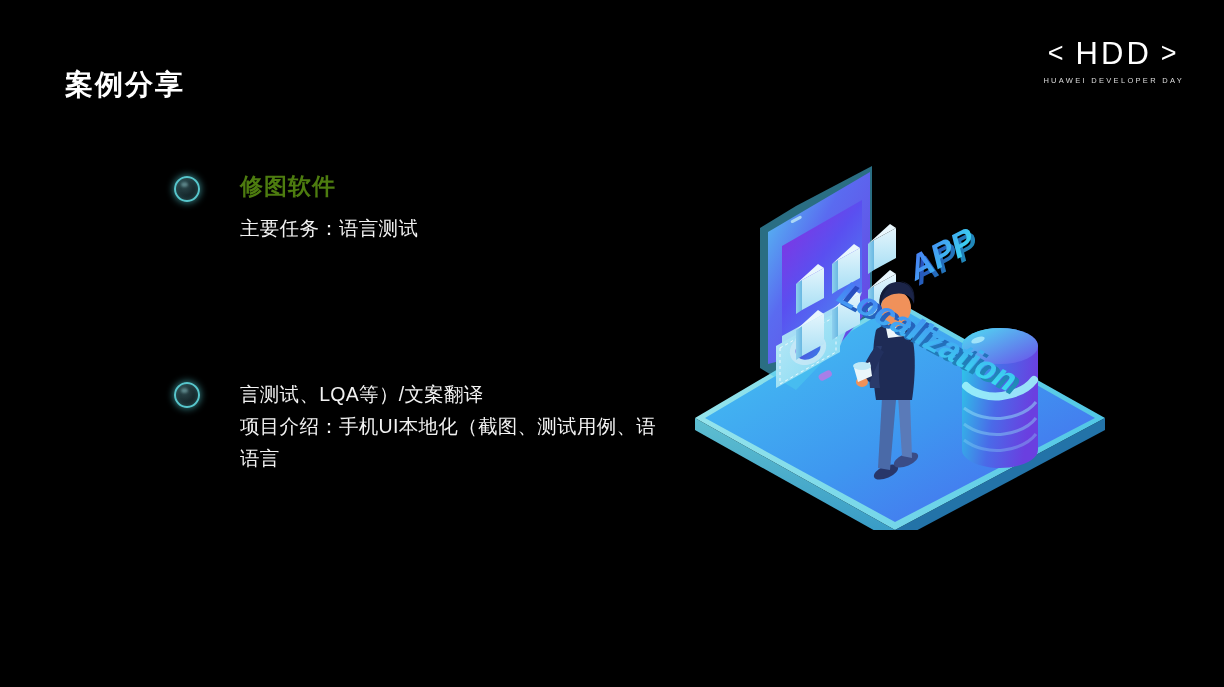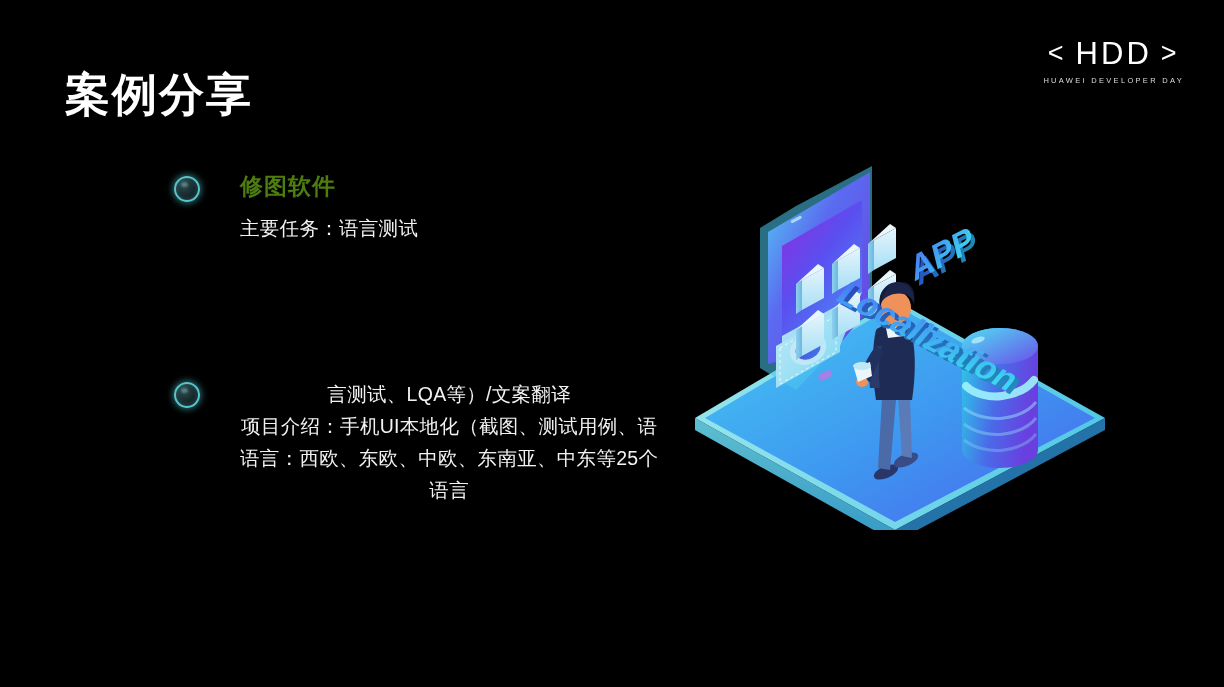--- a/index.html
+++ b/index.html
@@ -39,21 +39,21 @@
     letter-spacing:2.3px;
     font-weight:400;
     white-space:nowrap;
     text-align:right;
   }
 
   
   .page-title {
     position:absolute; left:65px; top:70px;
     color:#ffffff;
-    font-size:45px;
+    font-size:28px;
     font-weight:bold;
     letter-spacing:2px;
     line-height:1.1;
   }
 
   .block { position:absolute; }
   .block.b1 { left:174px; top:172px; }
   .block.b2 { left:174px; top:378px; }
 
   .bullet {
@@ -84,21 +84,20 @@
     line-height:1.25;
     margin-bottom:11px;
   }
   .block-line {
     color:#f2f2f2;
     font-size:19.5px;
     font-weight:400;
     line-height:32px;
     letter-spacing:0.3px;
     white-space:nowrap;
-    text-align:center;
   }
 
   
   .illustration {
     position:absolute;
     left:690px; top:150px;
     width:420px; height:380px;
   }
   .illustration svg { display:block; width:100%; height:100%; }
 </style>
@@ -124,21 +123,20 @@
       <div class="block-heading">修图软件</div>
       <div class="block-line">主要任务：语言测试</div>
     </div>
   </div>
 
   <div class="block b2">
     <div class="bullet"></div>
     <div class="block-body">
       <div class="block-line">言测试、LQA等）/文案翻译</div>
       <div class="block-line">项目介绍：手机UI本地化（截图、测试用例、语</div>
-      <div class="block-line">语言：西欧、东欧、中欧、东南亚、中东等25个</div>
       <div class="block-line">语言</div>
     </div>
   </div>
 
   <div class="illustration">
     <svg viewBox="0 0 420 380" xmlns="http://www.w3.org/2000/svg">
       <defs>
         <linearGradient id="gPlatTop" x1="0" y1="0" x2="1" y2="1">
           <stop offset="0%" stop-color="#45c8f2"></stop>
           <stop offset="55%" stop-color="#3e97f0"></stop>

